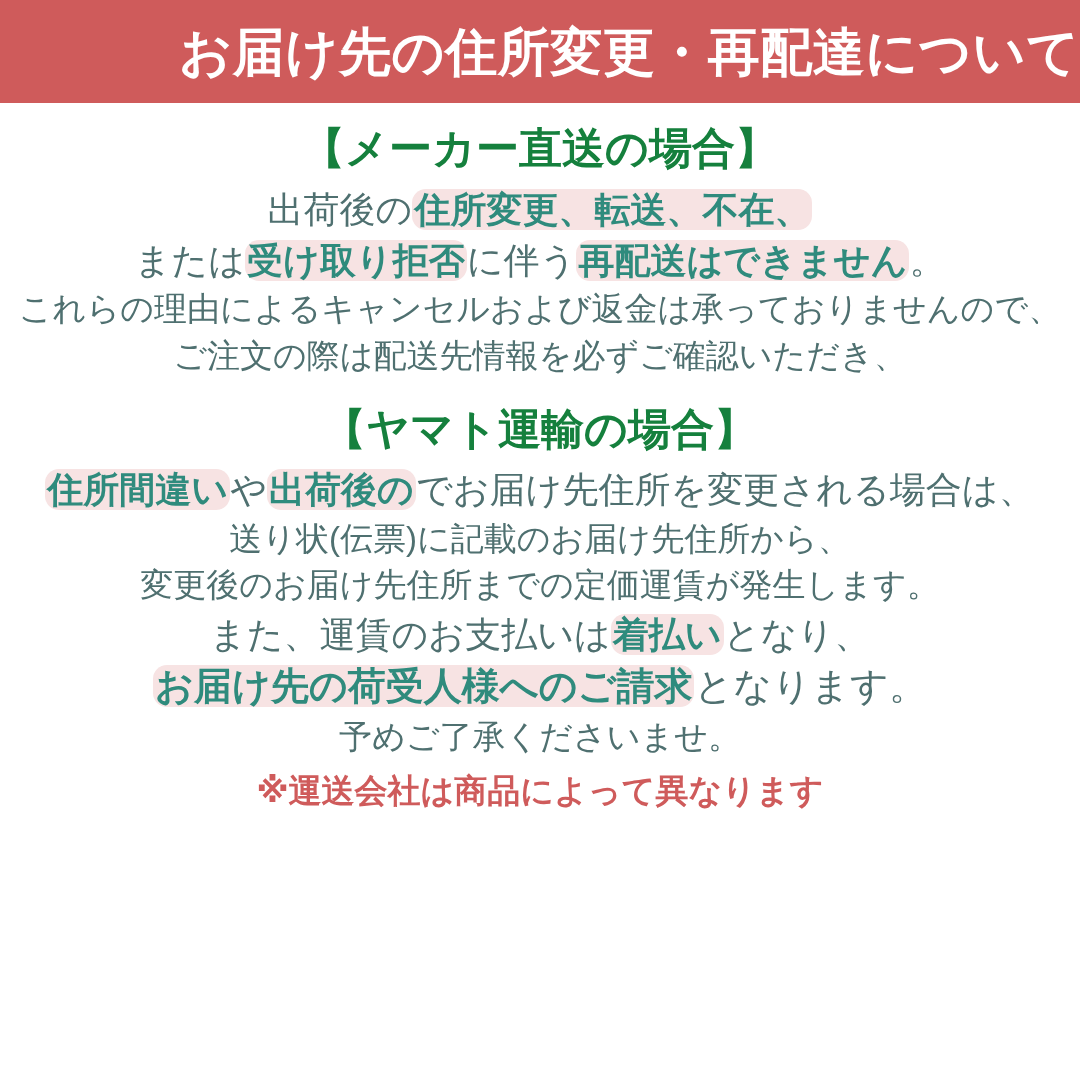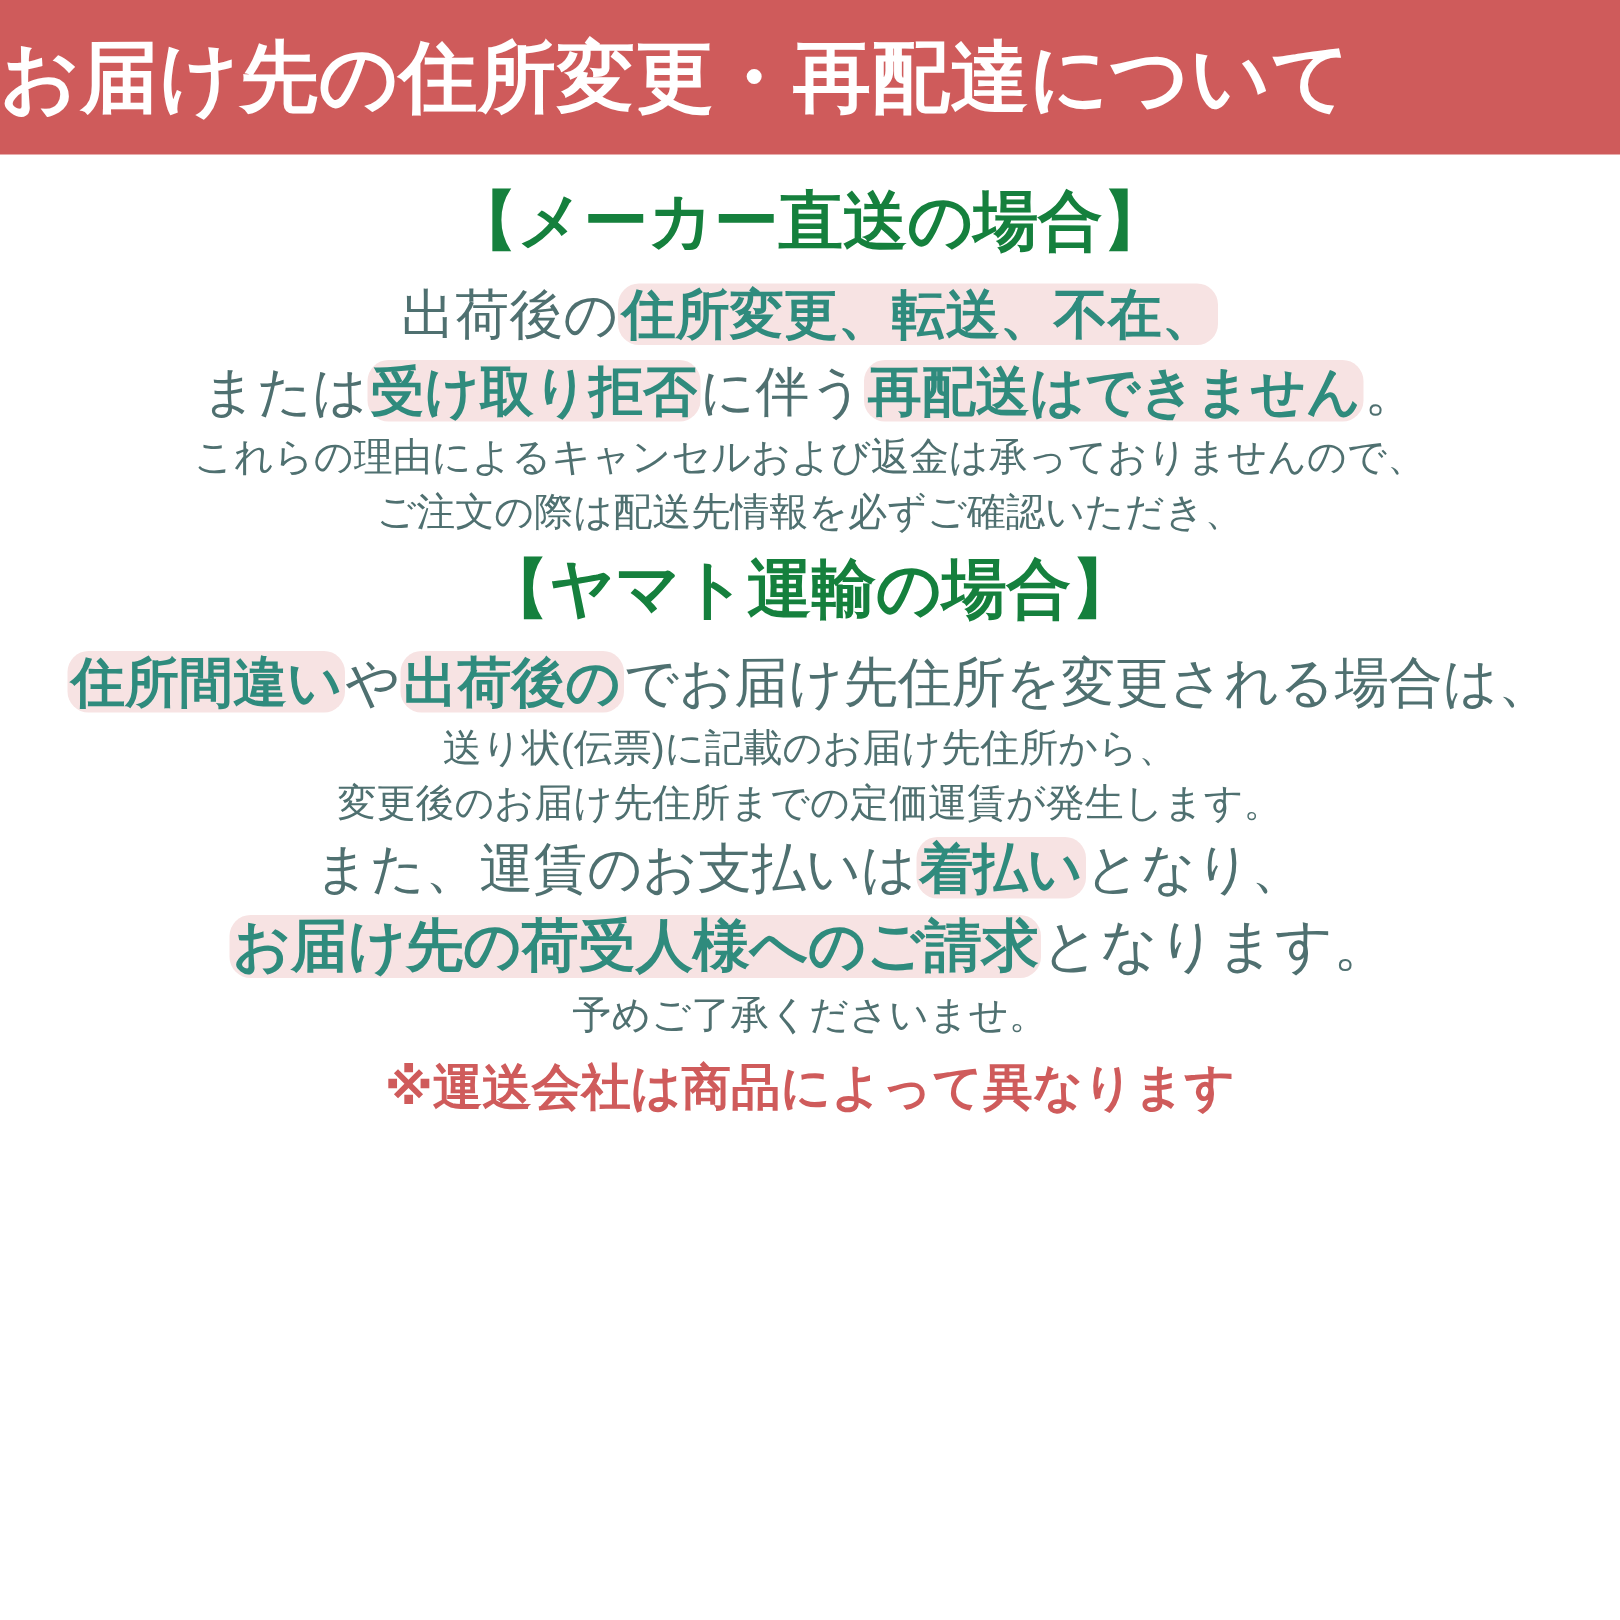--- a/index.html
+++ b/index.html
@@ -21,21 +21,21 @@
     display: flex;
     flex-direction: column;
   }
 
   
   .header-band {
     background: #cf5b5b;
     height: 103px;
     display: flex;
     align-items: center;
-    justify-content: flex-start;
+    justify-content: flex-end;
     flex: 0 0 auto;
   }
   .header-title {
     color: #ffffff;
     font-size: 52px;
     font-weight: bold;
     letter-spacing: 0.5px;
     line-height: 1;
     white-space: nowrap;
   }
@@ -51,33 +51,33 @@
 
   .section-heading {
     color: #15803d;
     font-size: 43px;
     font-weight: bold;
     line-height: 1.18;
     margin: 6px 0 10px 0;
     white-space: nowrap;
   }
   .section-heading.second {
-    margin-top: 8px;
+    margin-top: 24px;
     text-align: center;
   }
 
   .line {
     font-size: 36px;
     line-height: 1.42;
     color: #4f7070;
     white-space: nowrap;
     margin: 0;
   }
   .line.sm {
-    font-size: 26px;
+    font-size: 33px;
   }
   .line.big {
     font-size: 38px;
     font-family: Liberation Serif, serif;
   }
 
   .hl-teal {
     color: #2f8b7d;
     font-weight: bold;
     background: #f7e3e3;

